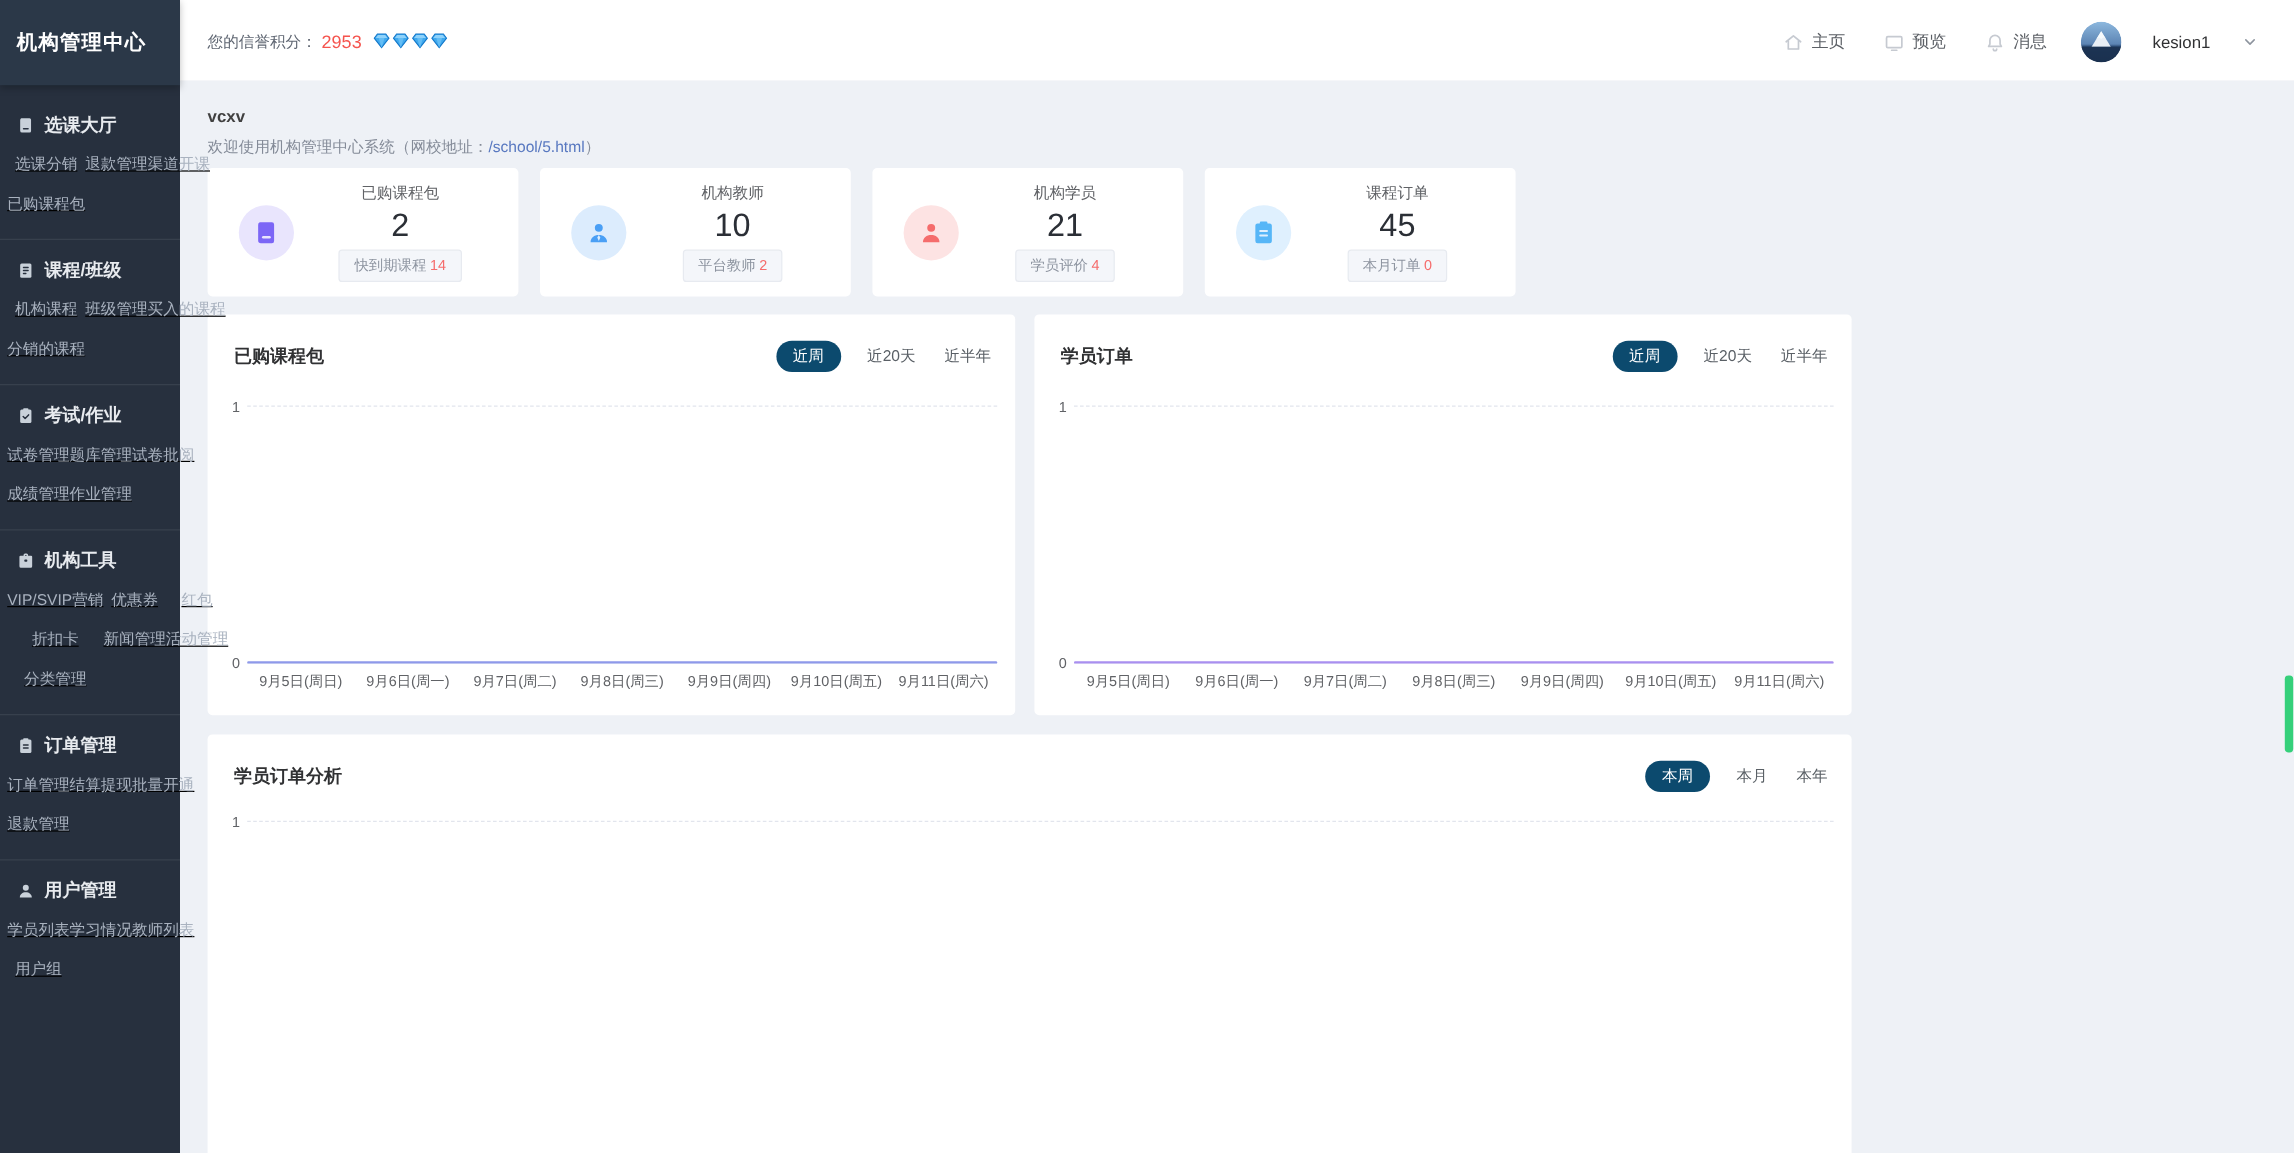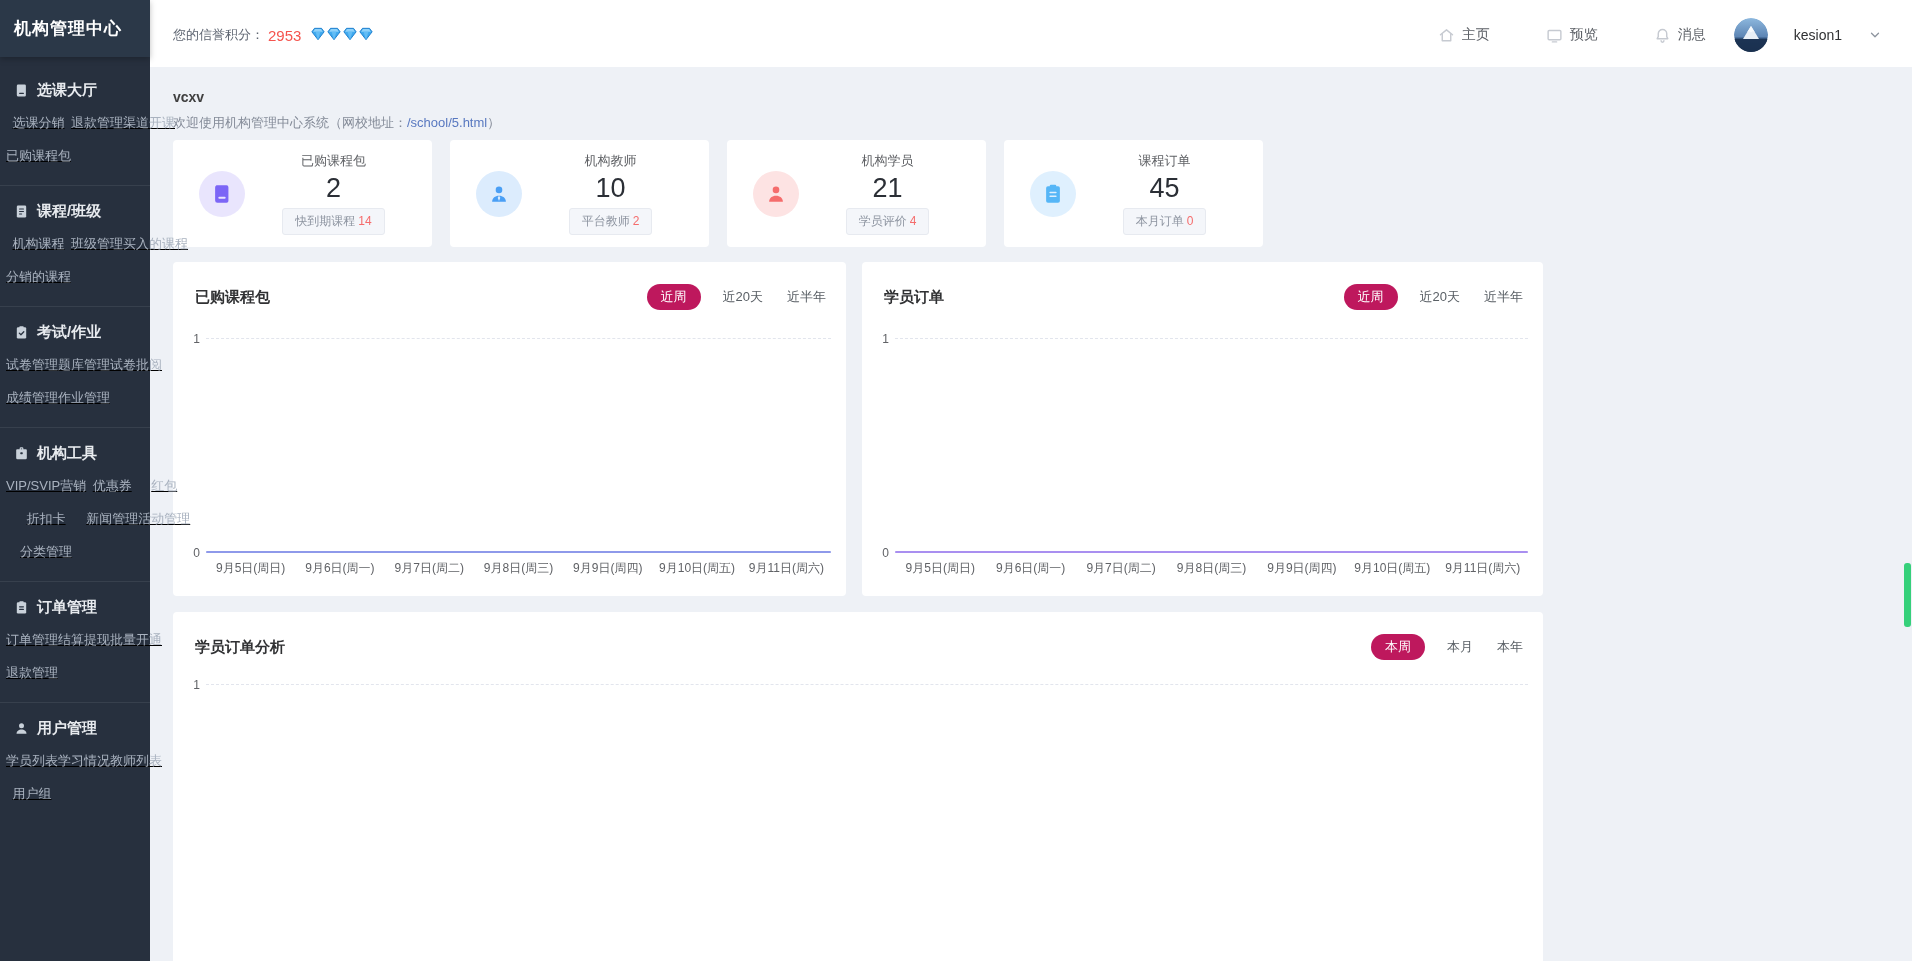--- a/index.html
+++ b/index.html
@@ -2,21 +2,21 @@
 <html><head>
 <meta charset="utf-8">
 <style>
   * { margin:0; padding:0; box-sizing:border-box; }
   html,body { width:1912px; height:961px; overflow:hidden;
     font-family:"Liberation Sans","DejaVu Sans",sans-serif; background:#eef1f6; }
 
   
   .sidebar { position:absolute; left:0; top:0; width:150px; height:961px;
     background:#27303e; z-index:5; }
-  .logo { height:57px; background:#2b3848; display:flex; align-items:center;
+  .logo { height:71px; background:#2b3848; display:flex; align-items:center;
     padding-left:14px; color:#ffffff; font-size:17px; font-weight:bold;
     letter-spacing:1px; box-shadow:0 2px 6px rgba(0,0,0,.25); }
   .side-menu { padding-top:8px; }
   .side-section { padding:16px 0 20px 0; }
   .side-section + .side-section { border-top:1px solid rgba(255,255,255,.08); }
   .side-section-header { display:flex; align-items:center; gap:8px;
     padding-left:14px; margin-bottom:14px; }
   .side-section-header .sicon { width:15px; height:15px; color:#c9d1da; display:inline-flex; }
   .side-section-header .sicon svg { width:100%; height:100%; }
   .side-section-title { color:#e8ebef; font-size:15px; font-weight:bold; }
@@ -24,21 +24,21 @@
   .side-item { color:#a9b2bf; font-size:13px; text-align:center; cursor:pointer;
     text-decoration:none; white-space:nowrap; }
 
   
   .topbar { position:absolute; left:150px; top:0; width:1762px; height:70px;
     background:#ffffff; display:flex; align-items:center; }
   .credit { display:flex; align-items:center; margin-left:23px; font-size:13px; color:#5f6672; }
   .credit-value { color:#f5544e; font-size:15px; margin:0 10px 0 4px; }
   .diamond-row { display:flex; align-items:center; gap:2px; }
   .diamond-row svg { width:14px; height:14px; }
-  .topnav { margin-left:auto; display:flex; align-items:center; gap:56px; margin-right:28px; }
+  .topnav { margin-left:auto; display:flex; align-items:center; gap:32px; margin-right:28px; }
   .topnav-item { display:flex; align-items:center; gap:7px; font-size:14px;
     color:#5c6066; cursor:pointer; }
   .topnav-item .ticon { width:17px; height:17px; color:#c6cad1; display:inline-flex; }
   .topnav-item .ticon svg { width:100%; height:100%; }
   .userbox { display:flex; align-items:center; gap:26px; margin-right:30px; cursor:pointer; }
   .avatar { width:34px; height:34px; border-radius:50%; overflow:hidden; flex:0 0 auto; }
   .username { font-size:14px; color:#303133; }
   .chev { width:14px; height:14px; color:#8d949e; display:inline-flex; }
   .chev svg { width:100%; height:100%; }
 
@@ -69,21 +69,21 @@
   .chart-card-left  { left:23px;  top:195px; width:673px; height:334px; overflow:hidden; }
   .chart-card-right { left:712px; top:195px; width:681px; height:334px; overflow:hidden; }
   .chart-card-wide  { left:23px;  top:545px; width:1370px; height:430px; overflow:hidden; }
 
   .chart-header { position:absolute; left:0; right:0; top:0; height:56px;
     display:flex; align-items:center; padding:14px 18px 0 22px; }
   .chart-title { font-size:15px; font-weight:bold; color:#303133; }
   .chart-tabs { margin-left:auto; display:flex; align-items:center; gap:20px; }
   .tab { border:none; background:transparent; font-size:13px; color:#5a6066;
     cursor:pointer; font-family:inherit; padding:4px 2px; }
-  .tab.active { background:#be185d; color:#ffffff; border-radius:13px; padding:4px 14px; }
+  .tab.active { background:#0c4a6e; color:#ffffff; border-radius:13px; padding:4px 14px; }
 
   .plot { position:absolute; left:33px; right:15px; }
   .plot-std  { top:76px; height:214px; }
   .plot-tall { top:72px; height:380px; }
   .gline { position:absolute; left:0; right:0; height:0; }
   .gline.dashed { border-top:1px dashed #e2e5ed; }
   .gline.solid  { border-top:1px solid #e8ebf2; }
   .ytick { position:absolute; left:-26px; top:-7px; width:20px; text-align:right;
     font-size:12px; color:#606266; background:transparent; }
   .dataline { position:absolute; left:0; right:0; height:2px; border-radius:1px; }

